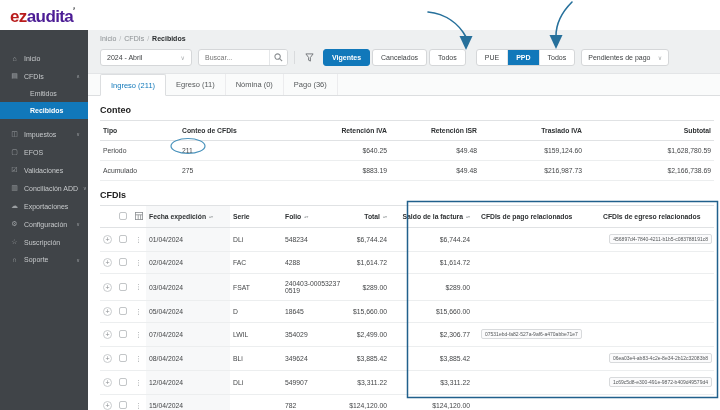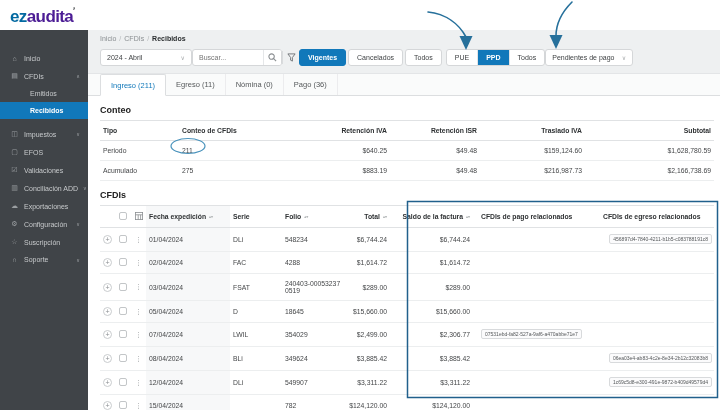--- a/index.html
+++ b/index.html
@@ -2,21 +2,21 @@
 <html><head>
 <meta charset="utf-8">
 <style>
   * { box-sizing: border-box; margin: 0; padding: 0; }
   html,body { width:720px; height:410px; overflow:hidden; }
   body { font-family:"Liberation Sans", sans-serif; background:#eef0f1; position:relative; }
 
   
   .topbar { height:30px; background:#fff; display:flex; align-items:center; padding-left:10px; }
   .logo { font-size:17px; font-weight:bold; letter-spacing:-0.6px; line-height:1; }
-  .logo .ez { color:#0369a1; }
+  .logo .ez { color:#b91c1c; }
   .logo .audita { color:#4c1d95; }
   .logo .accent { color:#4a4d50; font-size:10px; vertical-align:8px; margin-left:-1px; display:inline-block; transform:rotate(12deg); }
 
   .body-row { display:flex; height:380px; }
 
   
   .sidebar { width:88px; background:#404448; color:#c7cacc; flex-shrink:0; padding-top:20px; font-size:7px; }
   .side-item { display:flex; align-items:center; gap:5px; padding:5px 8px 5px 10px; cursor:default; white-space:nowrap; }
   .side-item .icon { width:9px; font-size:7px; color:#9b9fa2; text-align:center; flex-shrink:0; }
   .side-item .chev { margin-left:auto; font-size:5px; color:#9b9fa2; }
@@ -25,21 +25,21 @@
   .side-group-end { margin-bottom:6px; }
 
   
   .main { flex:1; min-width:0; display:flex; flex-direction:column; }
   .toolbar-area { padding:5px 10px 0 12px; }
   .breadcrumb { font-size:7px; color:#8a8e91; margin-bottom:7px; }
   .breadcrumb .crumb { color:#8a8e91; }
   .breadcrumb .current { color:#2b2e30; font-weight:bold; }
   .breadcrumb .sep { margin:0 3px; color:#b3b6b8; }
 
-  .filterbar { display:flex; align-items:center; font-size:7px; color:#3c3f41; }
+  .filterbar { display:flex; align-items:center; gap:6px; font-size:7px; color:#3c3f41; }
   .select { background:#fff; border:1px solid #d5d7d9; border-radius:3px; height:17px; display:flex; align-items:center; justify-content:space-between; padding:0 6px; cursor:pointer; }
   .select .chev { color:#a9acae; font-size:6px; margin-left:6px; }
   .period { width:92px; }
   .paysel { width:88px; }
   .search { display:flex; align-items:center; height:17px; background:#fff; border:1px solid #d5d7d9; border-radius:3px; overflow:hidden; }
   .search input { border:0; outline:0; width:70px; font-size:7px; padding:0 6px; color:#555; font-family:"Liberation Sans",sans-serif; }
   .search .sbtn { width:18px; height:100%; display:grid; place-items:center; border-left:1px solid #e5e7e9; background:#fff; cursor:pointer; }
   .vdiv { width:1px; height:13px; background:#d9dbdd; }
   .funnel-btn { width:16px; height:16px; display:grid; place-items:center; cursor:pointer; }
   .btn { height:17px; line-height:15px; padding:0 8px; background:#fff; border:1px solid #d5d7d9; border-radius:3px; font-size:7px; color:#3c3f41; cursor:pointer; }

